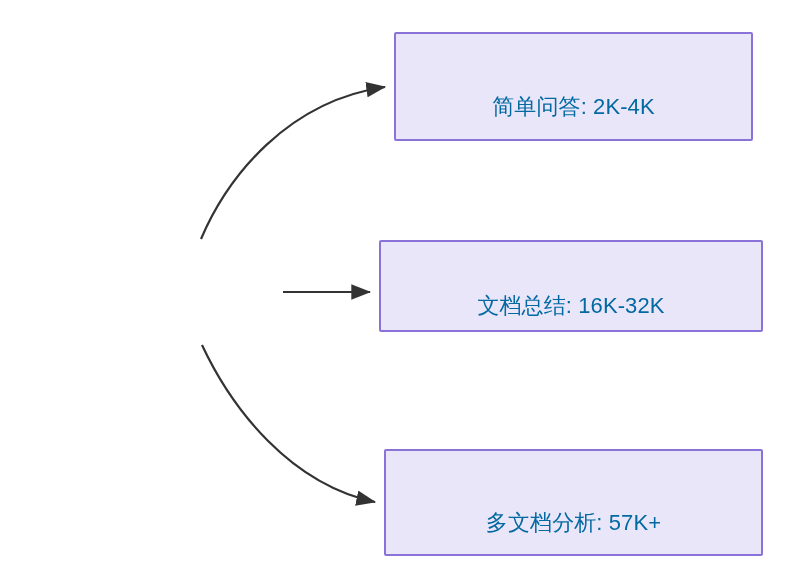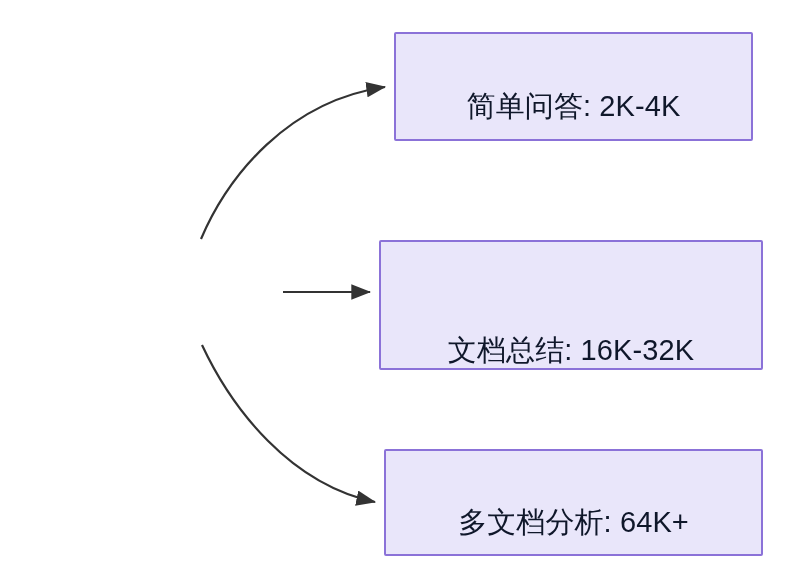--- a/index.html
+++ b/index.html
@@ -32,22 +32,22 @@
     box-sizing: border-box;
     background: #e9e6fa;
     border: 2px solid #8b72d8;
     border-radius: 2px;
     display: flex;
     align-items: center;
     justify-content: center;
     text-align: center;
   }
   .node-label {
-    color: #0f172a;
-    font-size: 29px;
+    color: #0369a1;
+    font-size: 22px;
     line-height: 1.25;
     letter-spacing: 0.1px;
     white-space: nowrap;
     margin-top: 40px;
   }
   #node-source {
     left: 27px;
     top: 239px;
     width: 256px;
     height: 104px;
@@ -55,22 +55,21 @@
   #node-target-0 {
     left: 394px;
     top: 32px;
     width: 359px;
     height: 109px;
   }
   #node-target-1 {
     left: 379px;
     top: 240px;
     width: 384px;
-    height: 130px;
-    align-items: flex-end;
+    height: 92px;
   }
   #node-target-2 {
     left: 384px;
     top: 449px;
     width: 379px;
     height: 107px;
   }
 </style>
 </head>
 <body>
@@ -94,16 +93,16 @@
 
   <div class="node" id="node-target-0">
     <span class="node-label">简单问答: 2K-4K</span>
   </div>
 
   <div class="node" id="node-target-1">
     <span class="node-label">文档总结: 16K-32K</span>
   </div>
 
   <div class="node" id="node-target-2">
-    <span class="node-label">多文档分析: 64K+</span>
+    <span class="node-label">多文档分析: 57K+</span>
   </div>
 
 </div>
 
 </body></html>

